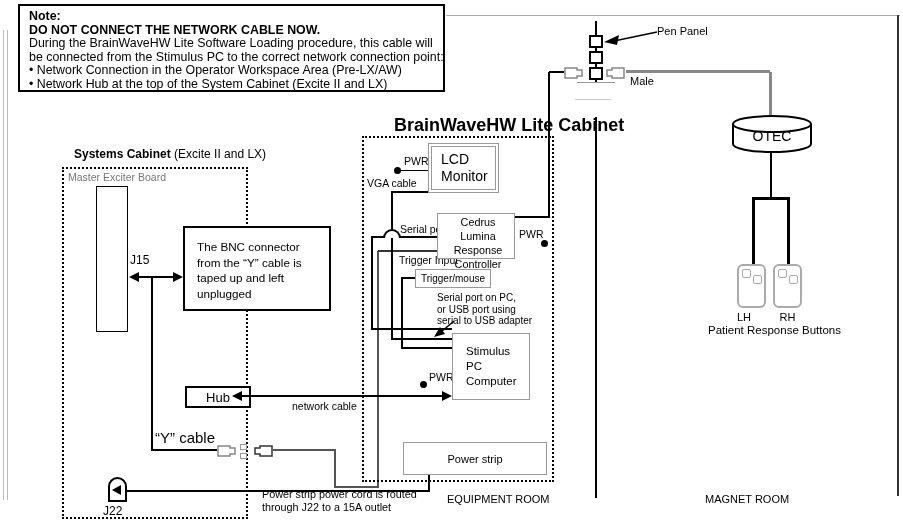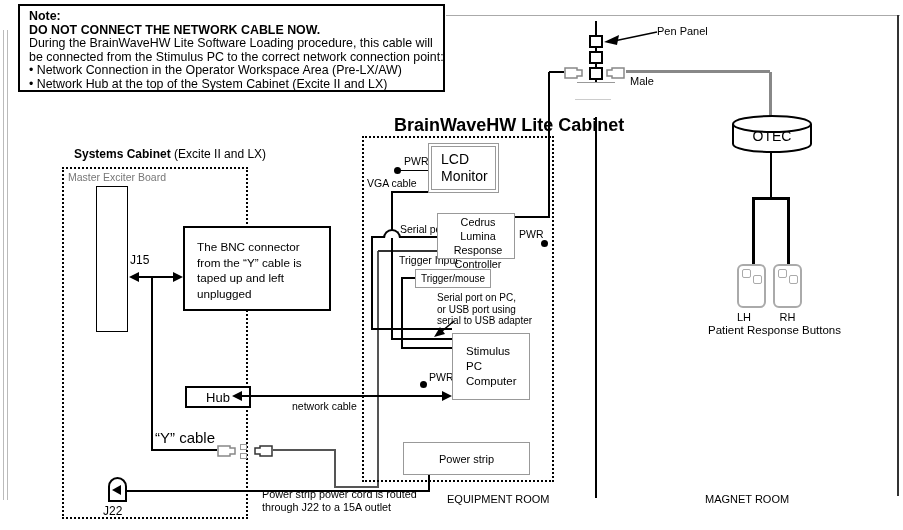--- a/index.html
+++ b/index.html
@@ -154,21 +154,21 @@
   </svg>
 
   <div class="graybox" style="left:452px;top:333px;width:78px;height:67px;padding:10px 0 0 13px;font-size:11.5px;line-height:15px;z-index:3;">
     <div>Stimulus</div>
     <div>PC</div>
     <div>Computer</div>
   </div>
   <div class="lbl small" style="left:429px;top:371px;">PWR</div>
   <div class="dot" style="left:420px;top:381px;"></div>
 
-  <div class="graybox ctr" style="left:403px;top:442px;width:127px;height:33px;font-size:11px;z-index:3;">
+  <div class="graybox ctr" style="left:403px;top:442px;width:144px;height:33px;font-size:11px;z-index:3;">
     <span>Power strip</span>
   </div>
 
   <div class="lbl" style="left:447px;top:493px;">EQUIPMENT ROOM</div>
   <div class="lbl" style="left:705px;top:493px;">MAGNET ROOM</div>
   <div class="abs" style="left:262px;top:488px;font-size:10.8px;line-height:12.5px;">
     <div>Power strip power cord is routed</div>
     <div>through J22 to a 15A outlet</div>
   </div>
 

